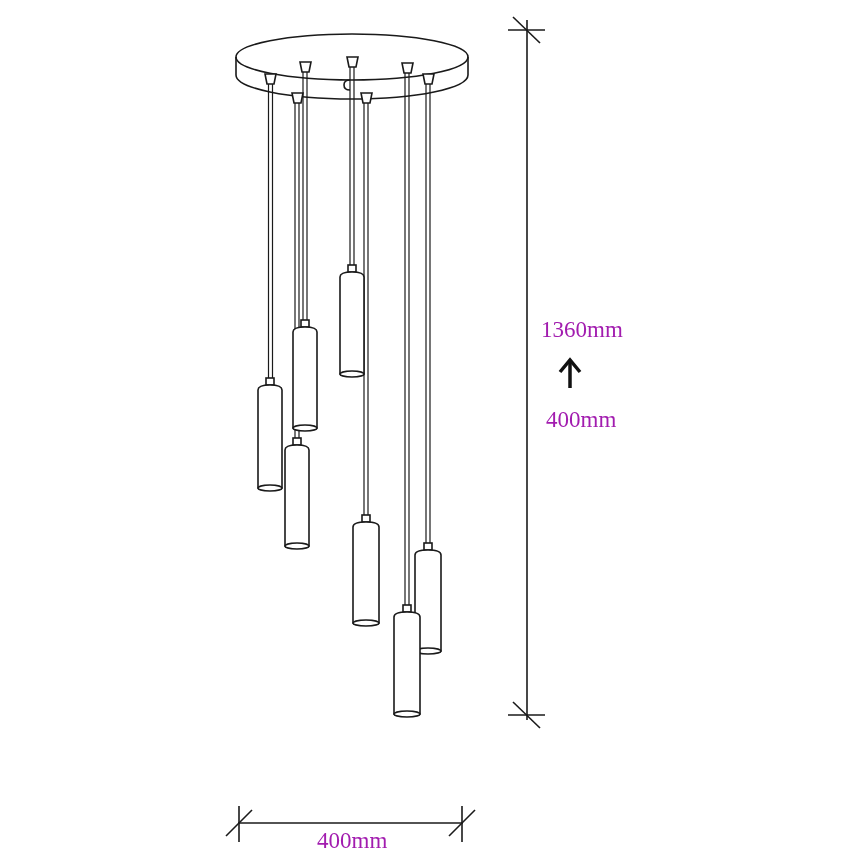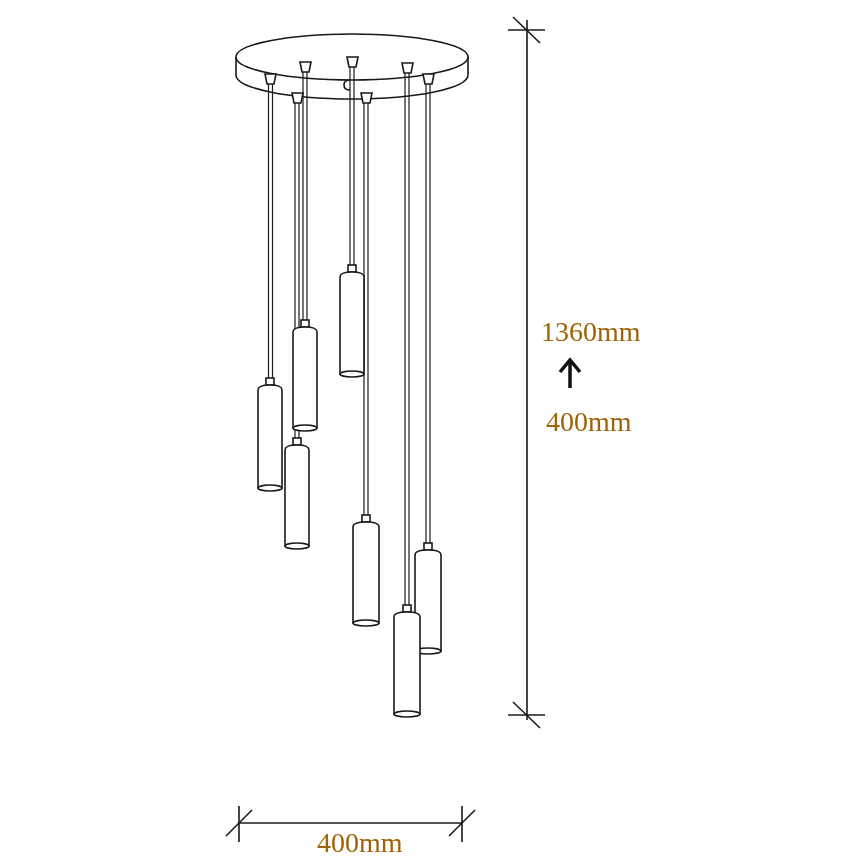--- a/index.html
+++ b/index.html
@@ -1,22 +1,22 @@
 <!DOCTYPE html>
 <html><head>
   <meta charset="utf-8">
   <style>
     html, body { margin: 0; padding: 0; background: #ffffff; }
     body { width: 868px; height: 868px; position: relative; overflow: hidden; }
     #drawing { position: absolute; left: 0; top: 0; width: 868px; height: 868px; }
     .lbl {
       position: absolute;
       font-family: "Liberation Serif", "DejaVu Serif", serif;
-      font-size: 28px;
-      color: #a16207;
+      font-size: 23px;
+      color: #a21caf;
       line-height: 1;
       white-space: nowrap;
     }
     .stroke { stroke: #1a1a1a; fill: none; stroke-width: 1.6; }
     .fillw { fill: #ffffff; stroke: #1a1a1a; stroke-width: 1.6; }
     .thin { stroke: #1a1a1a; stroke-width: 1.2; fill: none; }
   </style>
 </head>
 <body>
 

